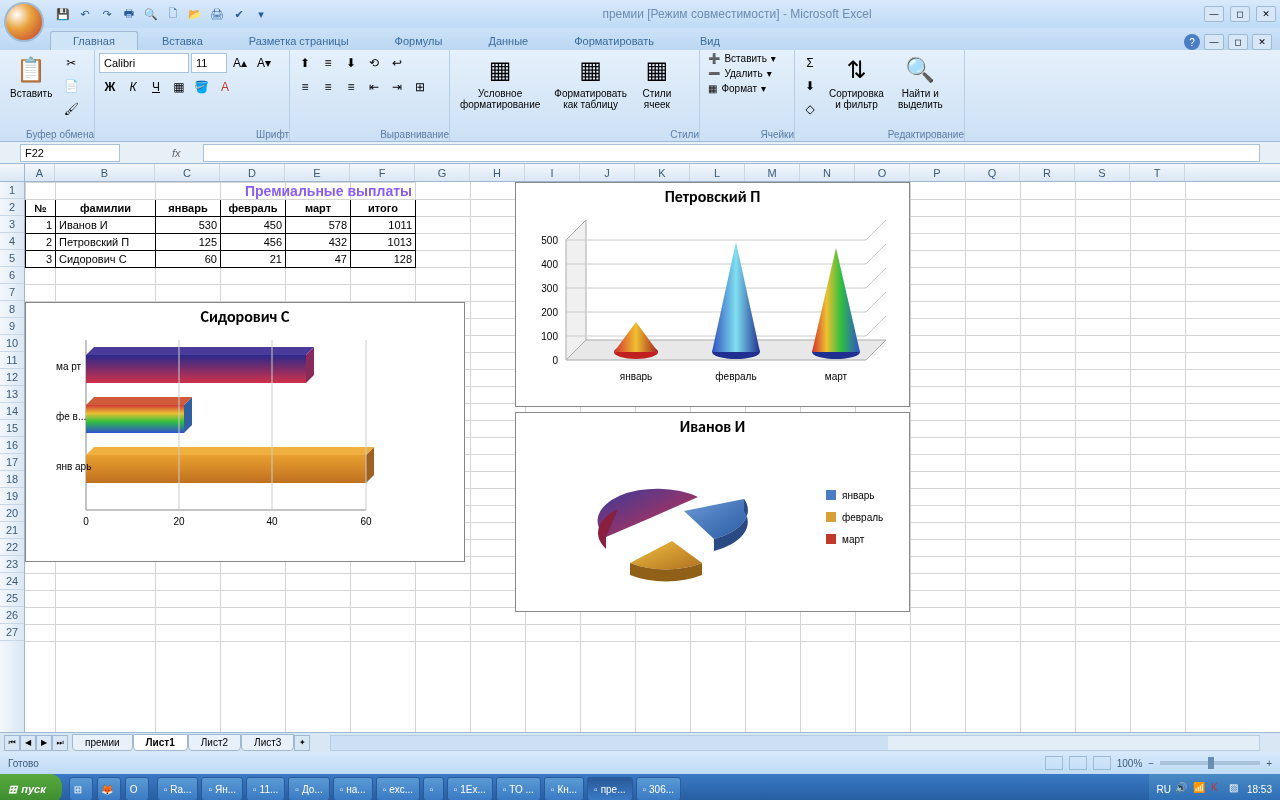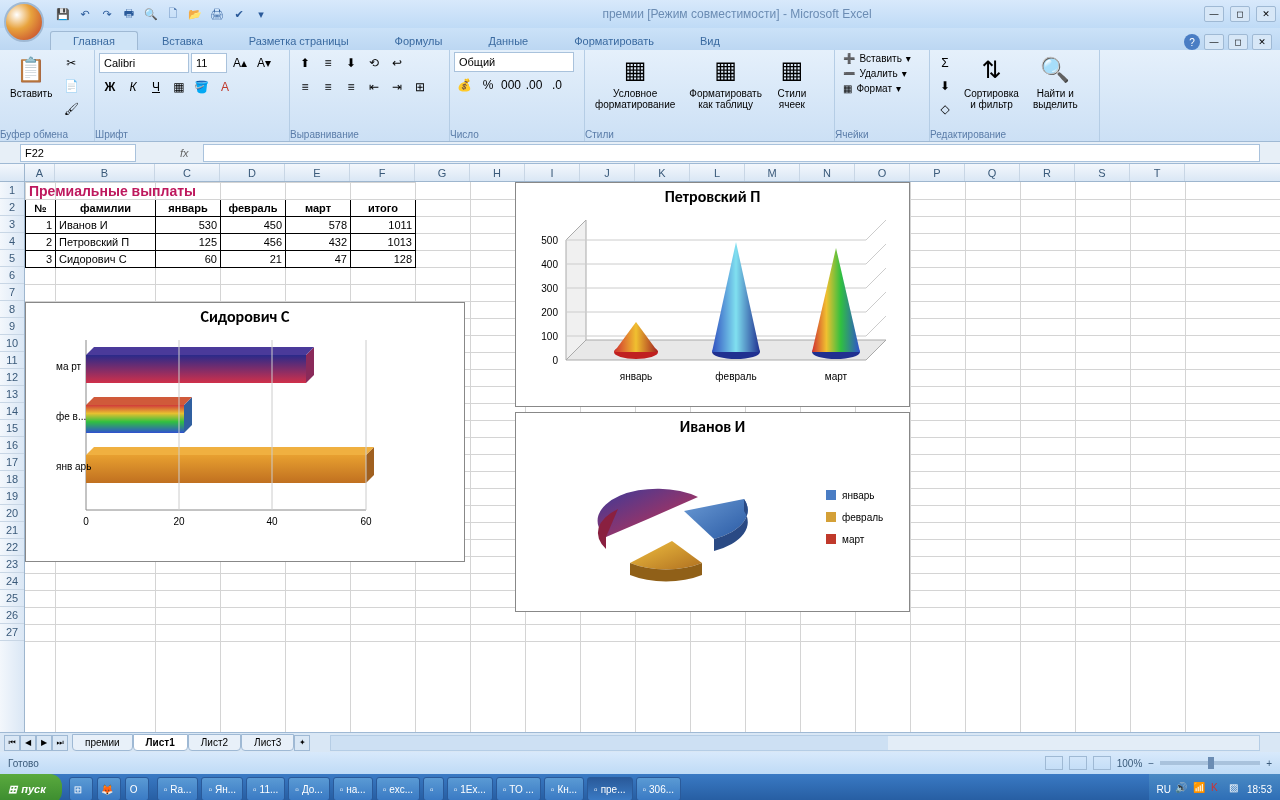--- a/index.html
+++ b/index.html
@@ -17,56 +17,56 @@
 
 .tabs { height: 22px; background: linear-gradient(#cbe2f8, #bcd7f2); display: flex; align-items: flex-end; padding-left: 50px; gap: 2px; }
 .tab { padding: 3px 22px; color: #3a6aa0; cursor: pointer; border-radius: 3px 3px 0 0; }
 .tab.active { background: #cfe4f7; border: 1px solid #9fb9d4; border-bottom: none; font-weight: normal; }
 .tabs-right { margin-left: auto; display: flex; gap: 4px; padding-right: 8px; align-items: center; }
 .help-btn { width: 16px; height: 16px; border-radius: 50%; background: #4a7dc4; color: white; display: flex; align-items: center; justify-content: center; font-size: 10px; cursor: pointer; }
 
 
 .ribbon { height: 92px; background: linear-gradient(#e5f0fb, #cce0f5); border-bottom: 1px solid #9fb9d4; display: flex; }
 .ribbon-group { border-right: 1px solid #b5cde5; display: flex; flex-direction: column; position: relative; padding: 2px 4px 0; }
-.ribbon-group-label { position: absolute; bottom: 1px; left: 0; right: 0; text-align: left; font-size: 10px; color: #5a7ca8; }
+.ribbon-group-label { position: absolute; bottom: 1px; left: 0; right: 0; text-align: right; font-size: 10px; color: #5a7ca8; }
 .ribbon-content { flex: 1; display: flex; align-items: flex-start; gap: 2px; }
 .big-btn { display: flex; flex-direction: column; align-items: center; padding: 2px 6px; cursor: pointer; gap: 2px; }
 .big-btn .icon { width: 32px; height: 32px; display: flex; align-items: center; justify-content: center; font-size: 24px; }
 .big-btn .lbl { font-size: 10px; text-align: center; line-height: 1.1; }
 .small-col { display: flex; flex-direction: column; gap: 1px; }
 .small-btn { width: 22px; height: 22px; display: flex; align-items: center; justify-content: center; cursor: pointer; font-size: 12px; }
 .dropdown-row { display: flex; align-items: center; gap: 2px; }
 .combo { background: white; border: 1px solid #a9c2dc; height: 20px; padding: 0 4px; display: flex; align-items: center; font-size: 11px; }
 .toolbar-row { display: flex; gap: 1px; }
 .menu-item { display: flex; align-items: center; gap: 4px; padding: 1px 4px; cursor: pointer; font-size: 10px; }
 .mini-chart { width: 90px; height: 50px; background: linear-gradient(180deg, #e0edf9, #cbe0f4); border: 1px solid #a9c2dc; position: relative; }
 
 
 .formula-bar { height: 22px; background: #e7eff7; border-bottom: 1px solid #9fb9d4; display: flex; align-items: center; }
-.name-box { width: 116px; background: white; border: 1px solid #a9c2dc; height: 18px; margin: 0 30px 0 20px; padding: 0 4px; display: flex; align-items: center; }
-.fx { font-style: italic; color: #666; margin: 0 14px; }
+.name-box { width: 100px; background: white; border: 1px solid #a9c2dc; height: 18px; margin: 0 30px 0 20px; padding: 0 4px; display: flex; align-items: center; }
+.fx { font-style: italic; color: #666; margin: 0 22px; }
 .formula-input { flex: 1; background: white; border: 1px solid #a9c2dc; height: 18px; margin-right: 20px; }
 
 
 .grid-area { position: relative; background: white; height: 568px; }
 .col-headers { height: 18px; display: flex; background: linear-gradient(#f3f7fc, #dae7f5); border-bottom: 1px solid #9eb6ce; }
 .row-col-corner { width: 25px; border-right: 1px solid #9eb6ce; background: linear-gradient(#f3f7fc, #dae7f5); }
 .col-h { border-right: 1px solid #c8d6e5; text-align: center; color: #3a5a7a; font-size: 11px; line-height: 18px; }
 .grid-body { display: flex; height: 550px; }
 .row-headers { width: 25px; background: linear-gradient(90deg, #f3f7fc, #dae7f5); border-right: 1px solid #9eb6ce; }
 .row-h { height: 17px; border-bottom: 1px solid #c8d6e5; text-align: center; color: #3a5a7a; font-size: 11px; line-height: 17px; }
 .cells { position: relative; flex: 1; }
 .grid-lines { position: absolute; inset: 0; }
 .gl-v { position: absolute; top: 0; bottom: 0; width: 1px; background: #d4d4d4; }
 .gl-h { position: absolute; left: 0; right: 0; height: 1px; background: #d4d4d4; }
 
 
 .data-table { position: absolute; top: 0; left: 0; border-collapse: collapse; }
 .data-table td, .data-table th { border: 1px solid #000; padding: 0 3px; height: 17px; font-size: 11px; }
-.data-table .title-row td { border: 1px solid #d4d4d4; color: #be185d; font-weight: bold; font-size: 14px; text-align: left; }
+.data-table .title-row td { border: 1px solid #d4d4d4; color: #8b5cf6; font-weight: bold; font-size: 14px; text-align: right; }
 .data-table th { font-weight: bold; text-align: center; }
 .data-table .num { text-align: right; }
 
 
 .chart-box { position: absolute; background: white; border: 1px solid #888; }
 .chart-title { text-align: center; font-weight: bold; font-size: 16px; padding: 4px 0; font-family: Calibri, sans-serif; }
 
 
 .sheet-tabs { height: 20px; background: #d9e7f5; border-top: 1px solid #9fb9d4; display: flex; align-items: center; }
 .sheet-nav { display: flex; gap: 0; padding: 0 4px; }
@@ -184,33 +184,20 @@
         <div class="small-btn">≡</div>
         <div class="small-btn">≡</div>
         <div class="small-btn">⇤</div>
         <div class="small-btn">⇥</div>
         <div class="small-btn">⊞</div>
       </div>
     </div>
     <div class="ribbon-group-label">Выравнивание</div>
   </div>
 
-  <div class="ribbon-group" style="width:135px">
-    <div class="ribbon-content" style="flex-direction:column;gap:2px">
-      <div class="combo" style="width:120px">Общий</div>
-      <div class="toolbar-row">
-        <div class="small-btn">💰</div>
-        <div class="small-btn">%</div>
-        <div class="small-btn">000</div>
-        <div class="small-btn">.00</div>
-        <div class="small-btn">.0</div>
-      </div>
-    </div>
-    <div class="ribbon-group-label">Число</div>
-  </div>
 
   <div class="ribbon-group" style="width:250px">
     <div class="ribbon-content">
       <div class="big-btn">
         <div class="icon">▦</div>
         <div class="lbl" style="white-space:pre-line">Условное
 форматирование</div>
       </div>
       <div class="big-btn">
         <div class="icon">▦</div>

